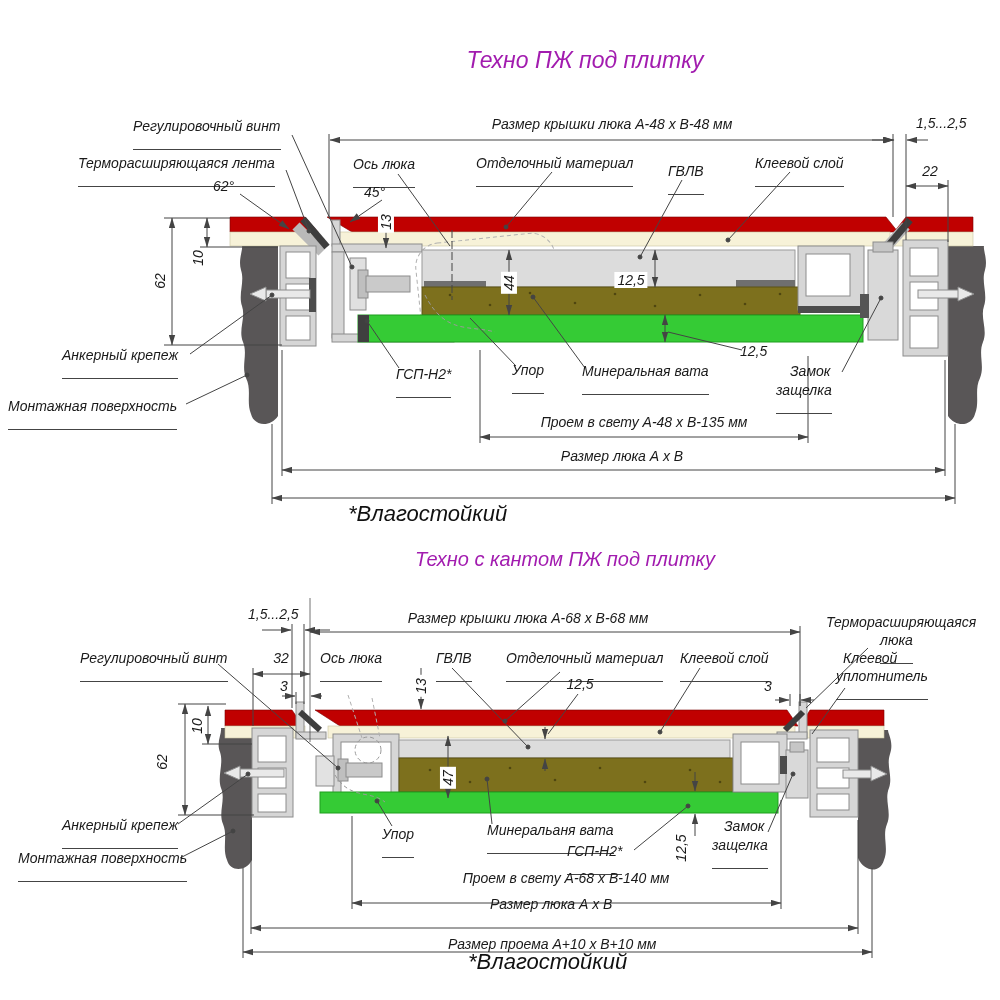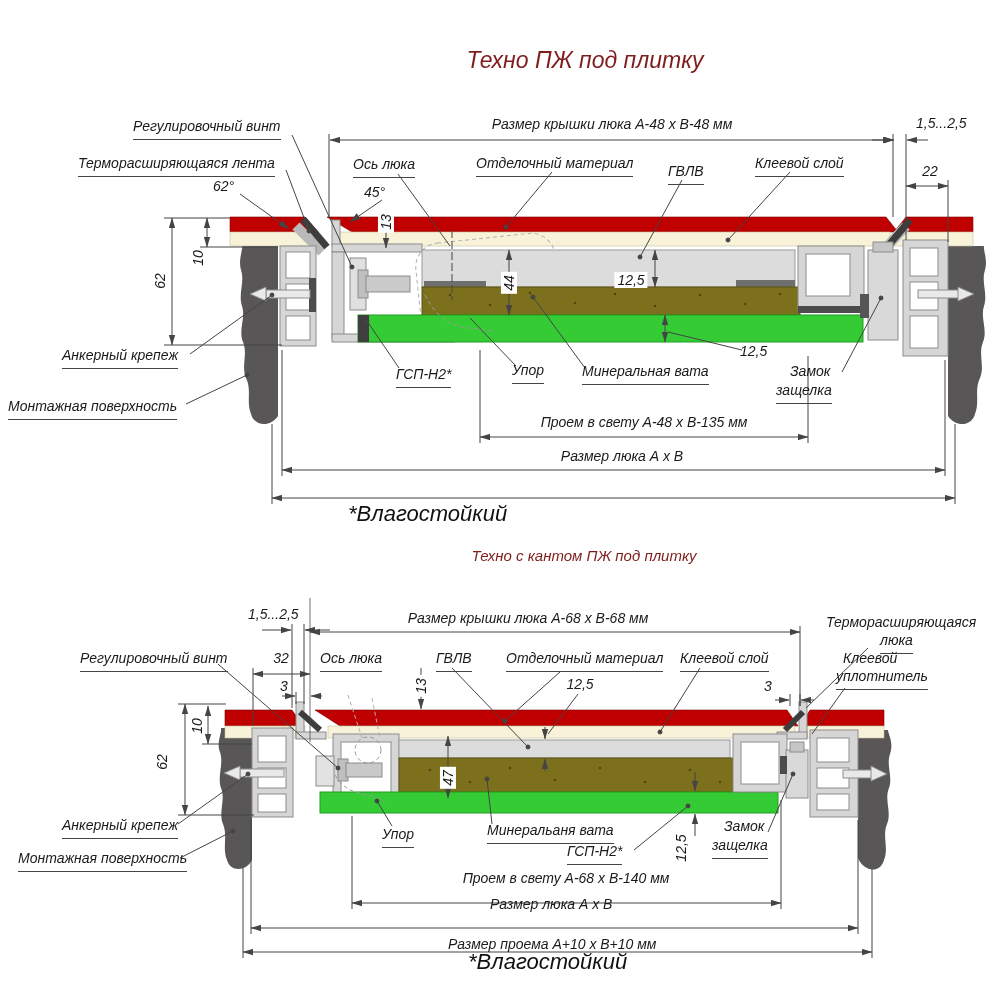--- a/index.html
+++ b/index.html
@@ -1,25 +1,25 @@
 <!DOCTYPE html>
 <html><head>
 <meta charset="utf-8">
 <style>
   html,body{margin:0;padding:0;background:#fff;}
   .canvas{position:relative;width:1000px;height:1000px;background:#fff;overflow:hidden;
           font-family:"Liberation Sans",sans-serif;}
   svg{position:absolute;left:0;top:0;}
   .lbl{position:absolute;font:italic 14px/1.15 "Liberation Sans",sans-serif;color:#1a1a1a;white-space:nowrap;z-index:3;}
-  .u{border-bottom:1px solid #444;padding-bottom:5px;}
+  .u{border-bottom:1px solid #444;padding-bottom:15px;}
   .ctr{transform:translateX(-50%);}
   .rot{transform:translate(-50%,-50%) rotate(-90deg);}
   .wbox{background:#fff;padding:0 3px;}
-  .title{position:absolute;font:italic 23px/1.1 "Liberation Sans",sans-serif;color:#7f1d1d;white-space:nowrap;z-index:3;}
-  .title2{font-size:15px;margin-left:19px;}
+  .title{position:absolute;font:italic 23px/1.1 "Liberation Sans",sans-serif;color:#a21caf;white-space:nowrap;z-index:3;}
+  .title2{font-size:20px;}
   .foot{position:absolute;font:italic 22px/1.1 "Liberation Sans",sans-serif;color:#111;white-space:nowrap;z-index:3;}
   .wm{position:absolute;left:2px;top:556px;font:47px/1.1 "DejaVu Sans",sans-serif;color:#bdbdbd;
       letter-spacing:2px;opacity:.8;z-index:6;white-space:nowrap;}
 </style>
 </head>
 <body>
 
 <div class="canvas">
 
 <svg width="1000" height="1000" viewBox="0 0 1000 1000">

